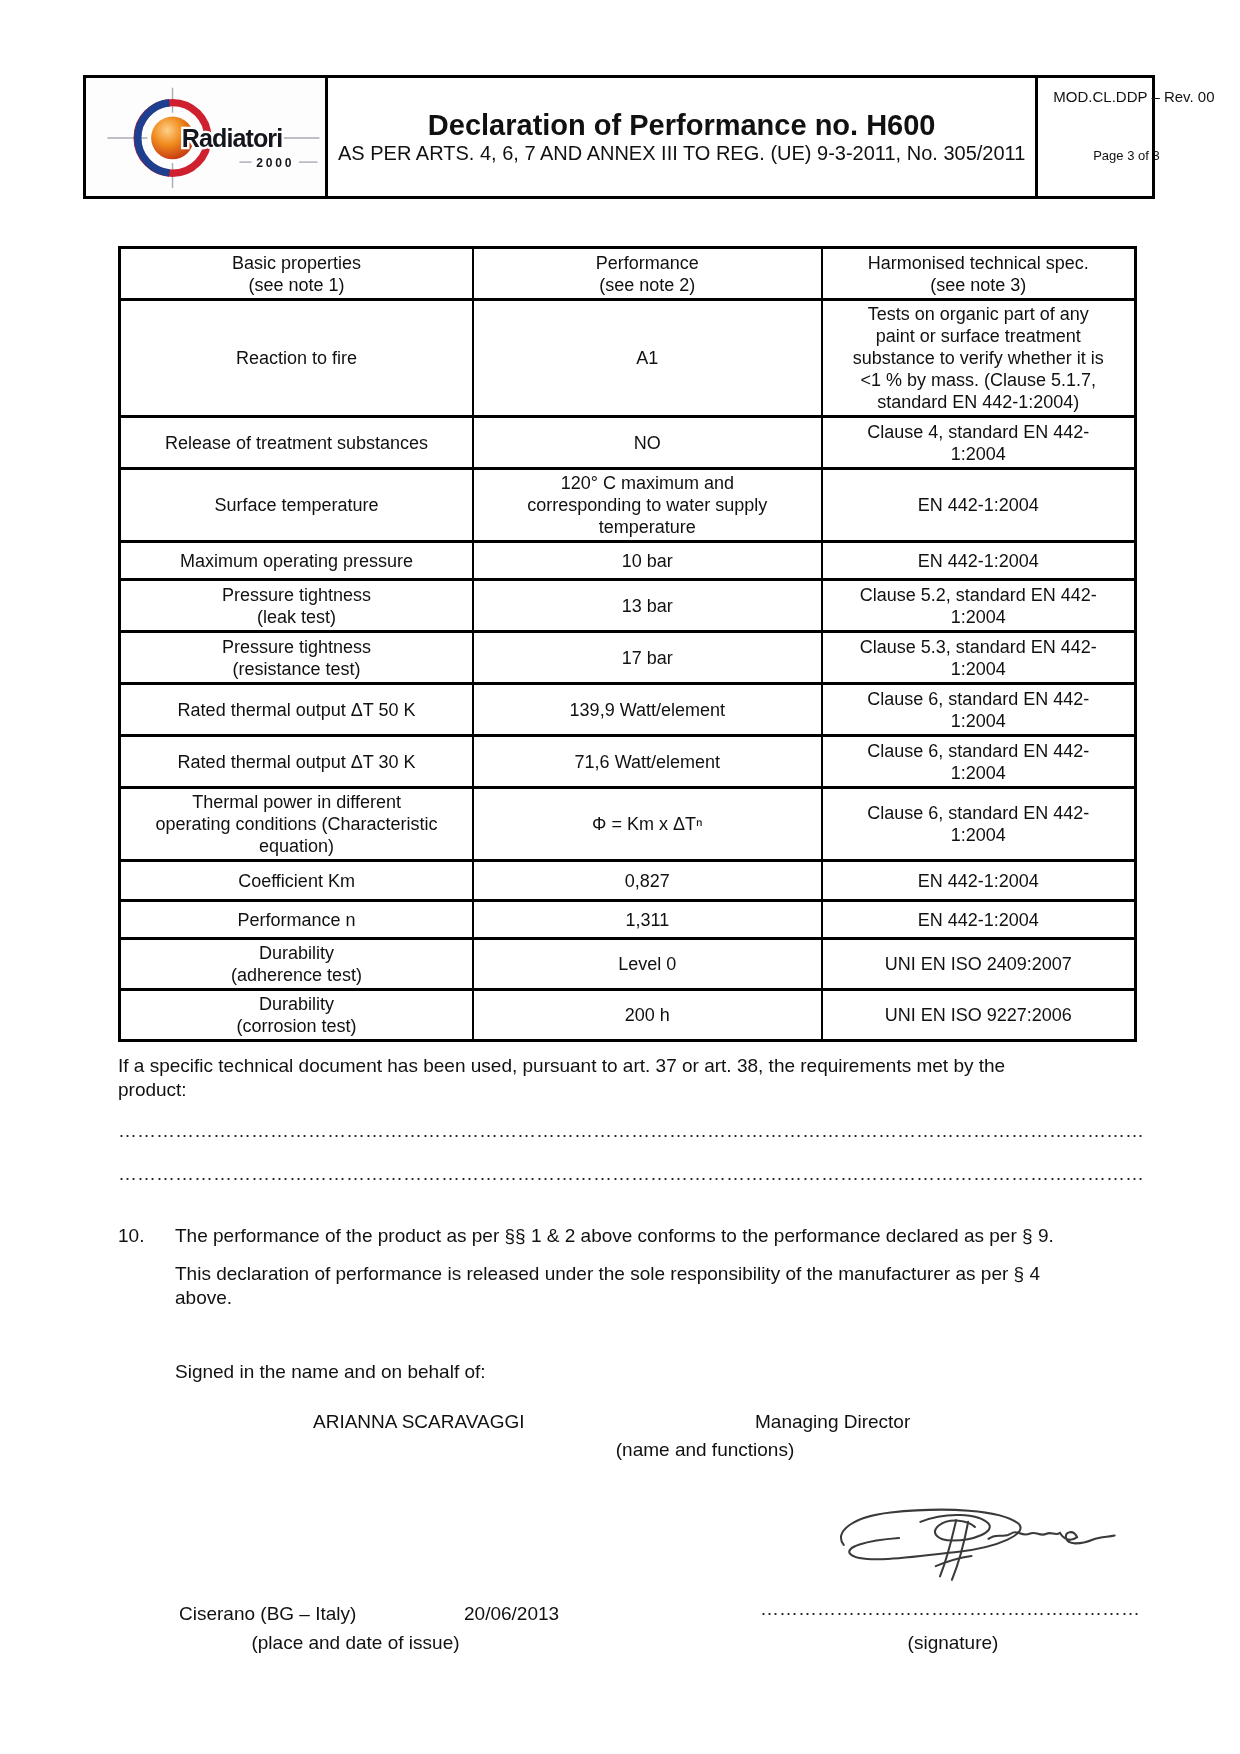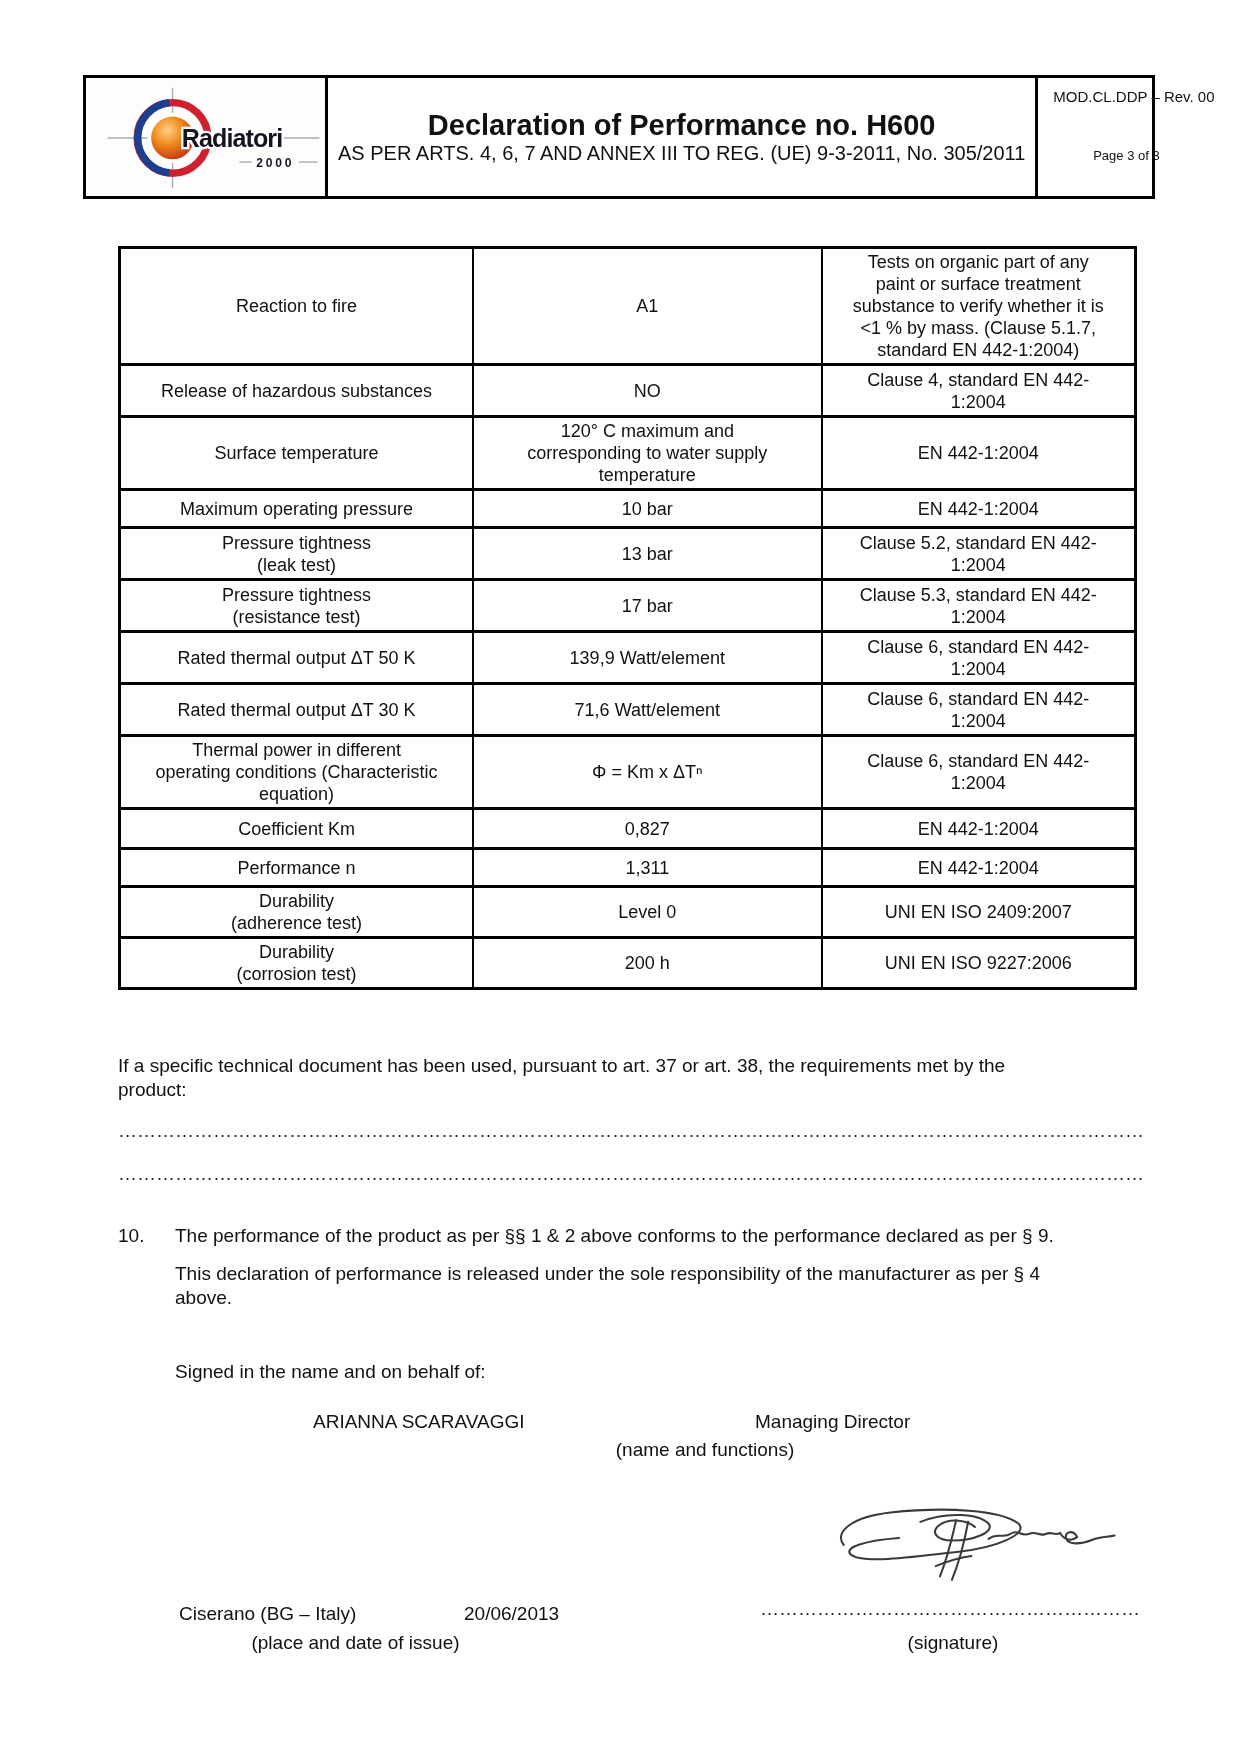--- a/index.html
+++ b/index.html
@@ -197,31 +197,39 @@
     </div>
   </div>
 
   <table class="spec-table">
     <colgroup>
         <col class="c1">
         <col class="c2">
         <col class="c3">
       </colgroup>
     <tbody>
+      <tr class="h-head">
+        <th>Basic properties
+(see note 1)</th>
+        <th>Performance
+(see note 2)</th>
+        <th>Harmonised technical spec.
+(see note 3)</th>
+      </tr>
       <tr class="h-r0">
         <td>Reaction to fire</td>
         <td>A1</td>
         <td>Tests on organic part of any
 paint or surface treatment
 substance to verify whether it is
 &lt;1 % by mass. (Clause 5.1.7,
 standard EN 442-1:2004)</td>
       </tr>
       <tr class="h-r1">
-        <td>Release of hazardous substances</td>
+        <td>Release of treatment substances</td>
         <td>NO</td>
         <td>Clause 4, standard EN 442-
 1:2004</td>
       </tr>
       <tr class="h-r2">
         <td>Surface temperature</td>
         <td>120° C maximum and
 corresponding to water supply
 temperature</td>
         <td>EN 442-1:2004</td>

